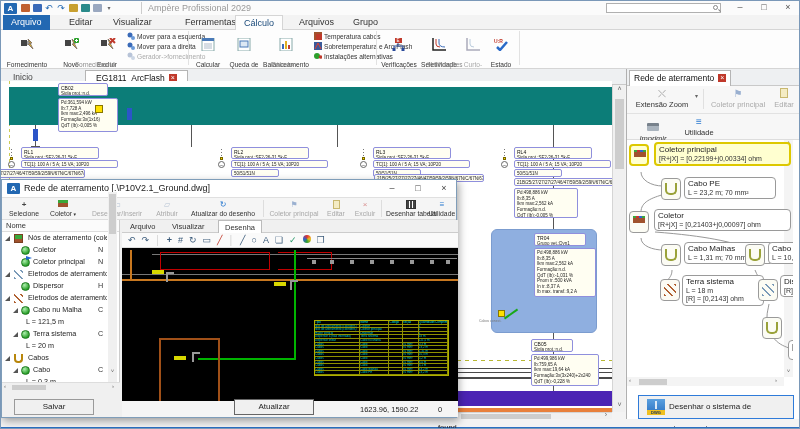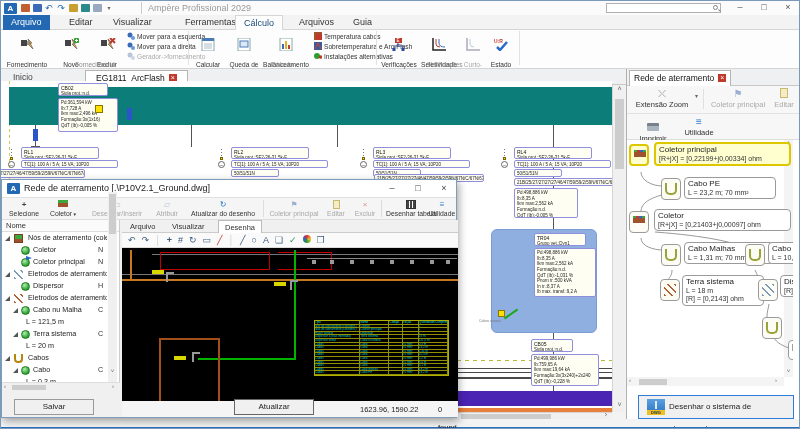--- a/index.html
+++ b/index.html
@@ -159,21 +159,21 @@
     <span class="abs winbtn" style="left:776px;">×</span>
   </div>
 
   <div class="abs" id="ribbontabs">
     <span class="rtab file" style="left:2px;">Arquivo</span>
     <span class="rtab" style="left:60px;">Editar</span>
     <span class="rtab" style="left:104px;">Visualizar</span>
     <span class="rtab" style="left:176px;">Ferramentas</span>
     <span class="rtab active" style="left:234px;">Cálculo</span>
     <span class="rtab" style="left:290px;">Arquivos</span>
-    <span class="rtab" style="left:344px;">Guia</span>
+    <span class="rtab" style="left:344px;">Grupo</span>
   </div>
 
   <div class="abs" id="ribbon">
 
     <div class="rbig" style="left:2px;width:48px;">
       <span class="ric plug"><svg width="18" height="13">
             <path d="M3,2 L9,2 L9,8 L3,8 Z" fill="#444"></path>
             <path d="M9,4 L13,4 M9,6 L13,6" stroke="#444" stroke-width="1"></path>
             <polygon points="10,1 14,5 12,5 15,11 10,6 12,6" fill="#f0c020" stroke="#876"></polygon>
           </svg></span>
@@ -659,21 +659,21 @@
       <span id="rtab"><span>Rede de aterramento</span><span class="closebox">×</span></span>
     </div>
     <div id="rtoolbar1">
       <div class="rpbtn" style="left:4px;top:2px;width:62px;"><span class="ric2" style="color:#777;">⤬</span><span>Extensão Zoom</span></div>
       <span style="position:absolute;left:68px;top:6px;font-size:6px;color:#666;">▾</span>
       <div style="position:absolute;left:76px;top:3px;width:1px;height:20px;background:#e0e0e0;"></div>
       <div class="rpbtn dis" style="left:80px;top:2px;width:62px;"><span class="ric2" style="color:#9ab0d0;">⚑</span><span>Coletor principal</span></div>
       <div class="rpbtn dis" style="left:142px;top:2px;width:30px;"><span class="ric2"><i style="display:inline-block;width:8px;height:10px;background:#f4ecc4;border:0.5px solid #c8b870;"></i></span><span>Editar</span></div>
     </div>
     <div id="rtoolbar2">
-      <div class="rpbtn" style="left:6px;top:8px;width:40px;"><span class="ric2"><i style="display:inline-block;width:12px;height:8px;background:#aab4be;border-radius:1px;border-top:3px solid #78828c;"></i></span><span>Imprimir</span></div>
+      <div class="rpbtn" style="left:6px;top:8px;width:40px;font-style:italic;"><span class="ric2"><i style="display:inline-block;width:12px;height:8px;background:#aab4be;border-radius:1px;border-top:3px solid #78828c;"></i></span><span>Imprimir</span></div>
       <div class="rpbtn" style="left:52px;top:2px;width:40px;"><span class="ric2" style="color:#2a7ad0;font-weight:bold;">≡</span><span>Utilidade</span></div>
     </div>
 
     <div id="graph">
       <svg width="166" height="237" style="position:absolute;left:0;top:0;z-index:1;">
         <path d="M14,32 C14,40 24,46 36,46" stroke="#999" fill="none"></path>
         <path d="M38,54 C24,58 14,62 14,72" stroke="#999" fill="none"></path>
         <path d="M14,98 C14,106 26,110 36,110" stroke="#999" fill="none"></path>
         <path d="M28,92 C80,96 105,102 120,108" stroke="#999" fill="none"></path>
         <path d="M45,130 C45,136 42,138 40,141" stroke="#999" fill="none"></path>

